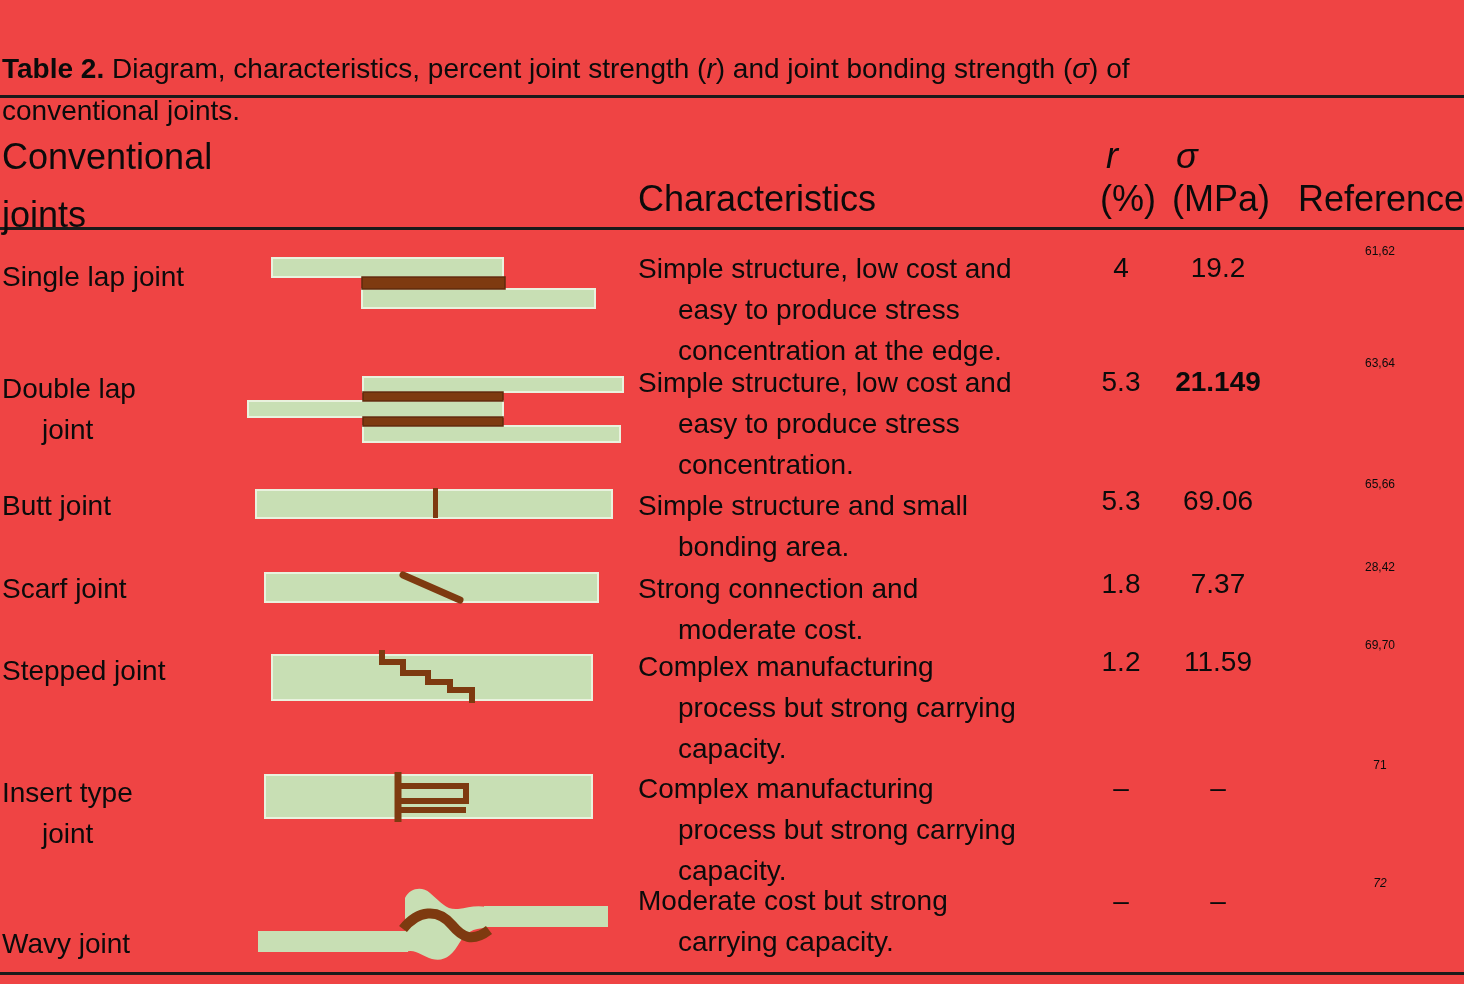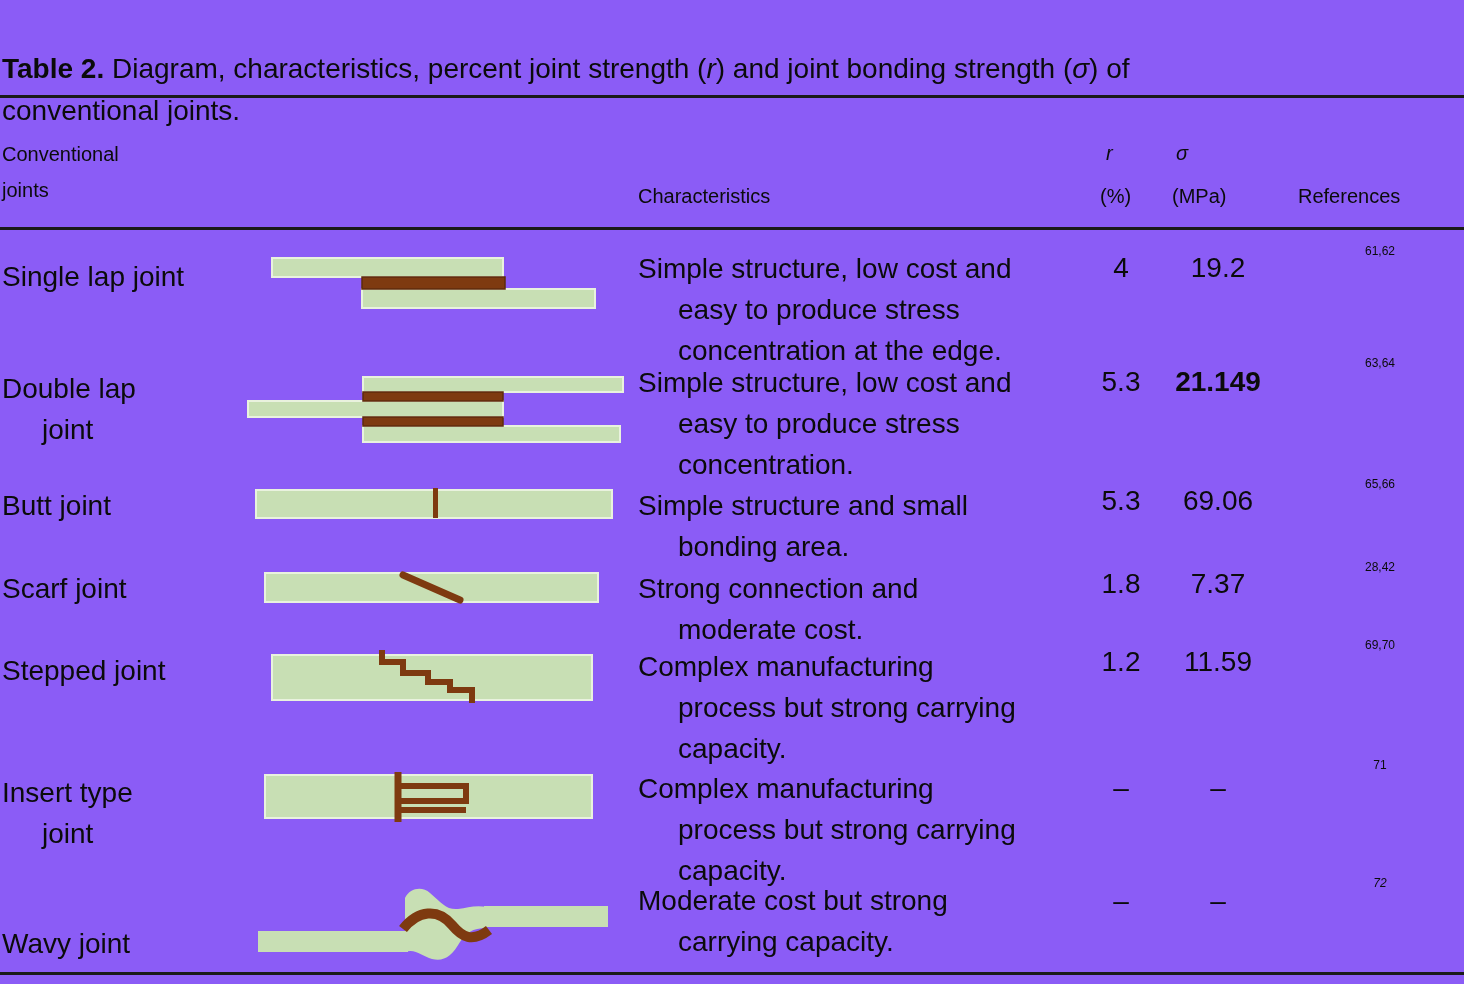--- a/index.html
+++ b/index.html
@@ -1,22 +1,22 @@
 <!DOCTYPE html>
 <html style="--bar-green: #c8dfb4; --bar-green-border: #e9f2de; --adhesive: #7e3a10; --adhesive-dark: #5f2b0b;"><head>
 <meta charset="utf-8">
 <style>
   html,body{margin:0;padding:0;background:#fff;}
-  #page{position:relative;width:1464px;height:984px;background:#8b5cf6;
+  #page{position:relative;width:1464px;height:984px;background:#ef4444;
         font-family:"Liberation Sans", sans-serif;color:#0b0b0b;overflow:hidden;}
   .rule{position:absolute;left:0;width:1464px;height:3px;background:#1a1a1a;}
   .caption{position:absolute;left:2px;top:6px;width:1448px;font-size:28px;line-height:42px;white-space:pre-line;}
   .caption .b{font-weight:bold;}
   .caption .i{font-style:italic;}
-  .hcell{position:absolute;font-size:20px;line-height:36px;white-space:pre-line;margin-top:8px;}
+  .hcell{position:absolute;font-size:36px;line-height:58px;white-space:pre-line;}
   .hsym{font-style:italic;}
   .cell-label{position:absolute;left:2px;width:230px;font-size:28px;line-height:41px;
               white-space:pre-line;padding-left:40px;text-indent:-40px;box-sizing:border-box;}
   .cell-chars{position:absolute;left:638px;width:462px;font-size:28px;line-height:41px;
               white-space:pre-line;padding-left:40px;text-indent:-40px;box-sizing:border-box;}
   .cell-r{position:absolute;left:1090px;width:62px;font-size:28px;text-align:center;}
   .cell-sigma{position:absolute;left:1162px;width:112px;font-size:28px;text-align:center;}
   .cell-refs{position:absolute;left:1330px;width:100px;font-size:12px;text-align:center;}
   .diag{position:absolute;}
   .bar{fill:var(--bar-green);stroke:var(--bar-green-border);stroke-width:2;}

